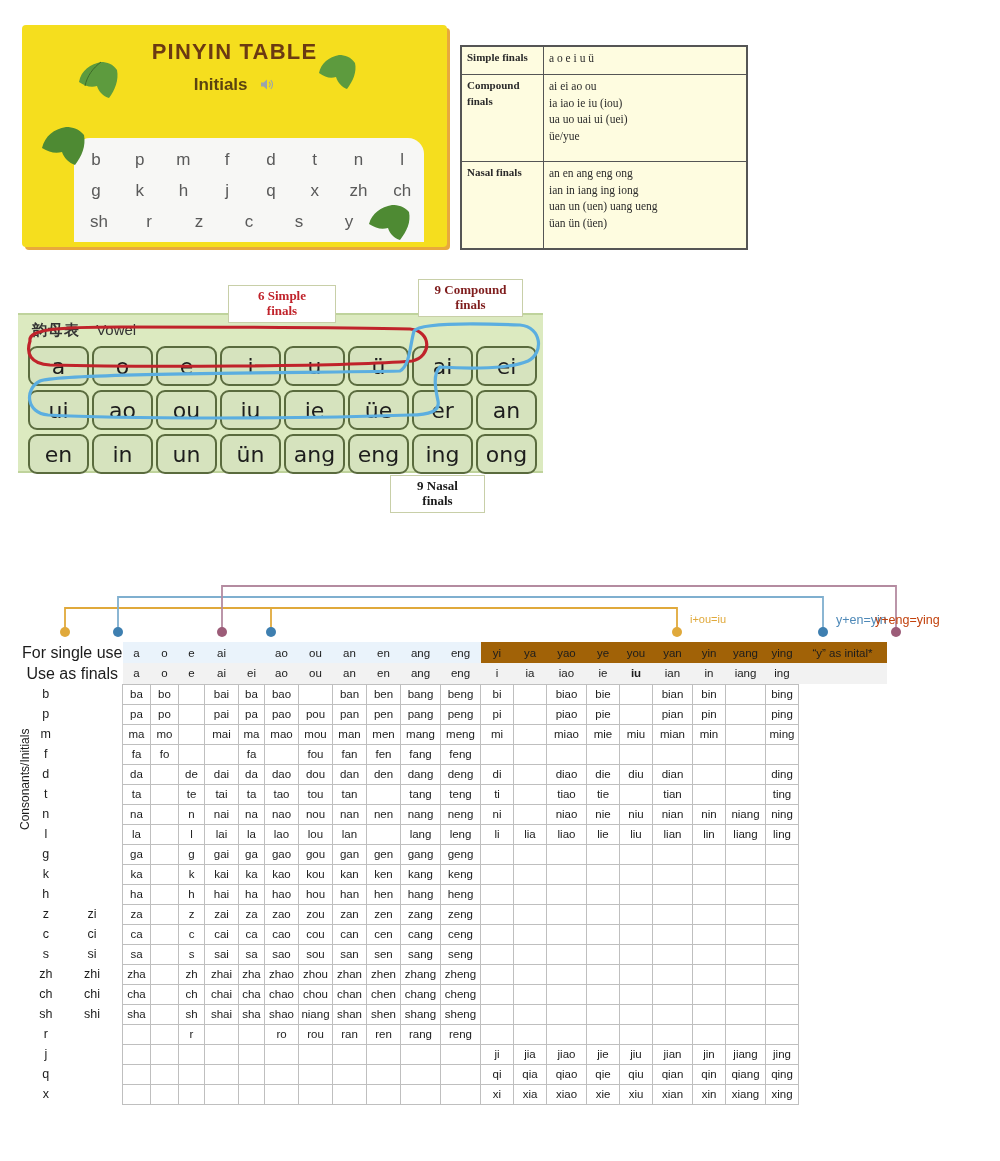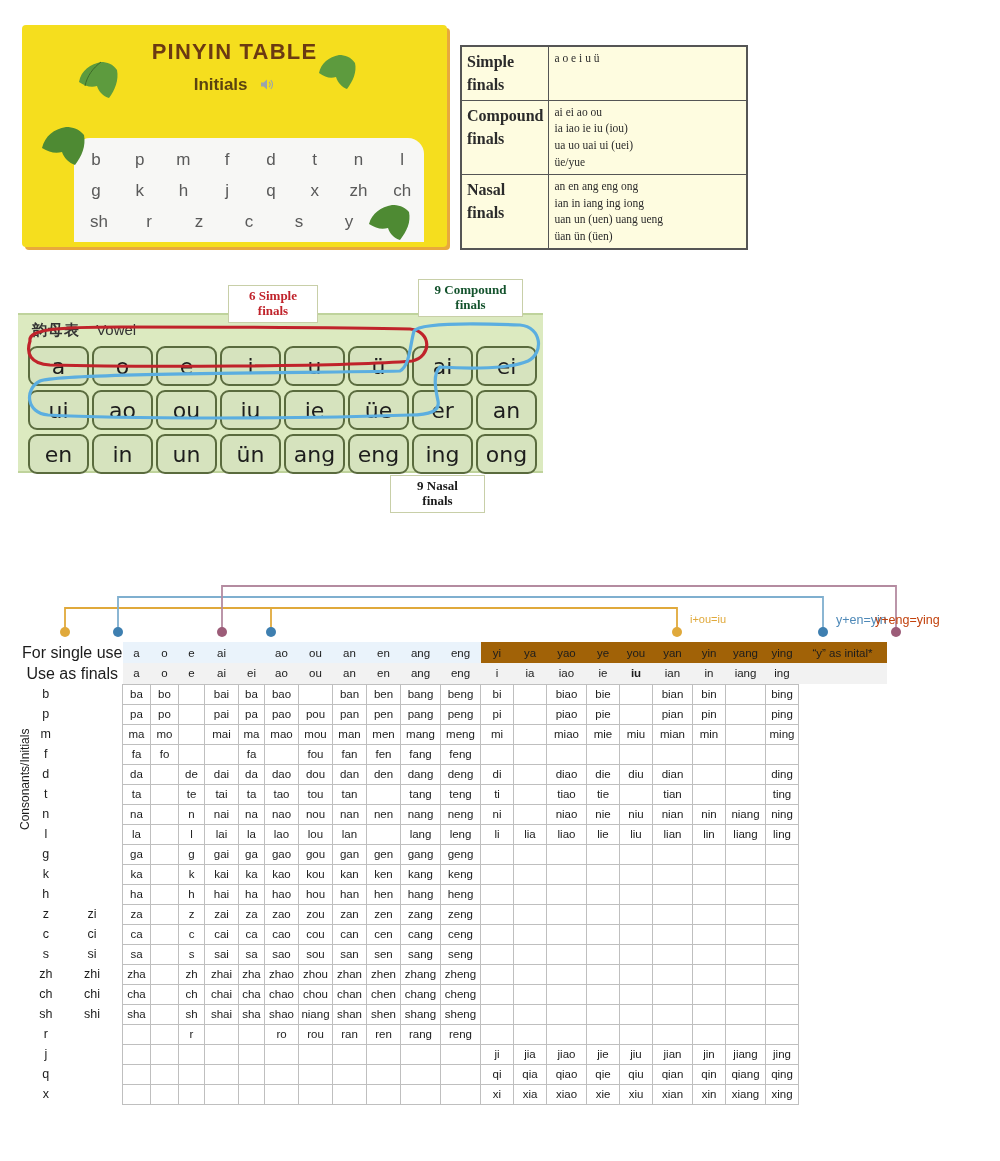--- a/index.html
+++ b/index.html
@@ -48,21 +48,21 @@
   
   #finals-ref {
     position:absolute; left:460px; top:45px; width:288px; height:205px;
     background:#FEFCE0;
     border:1px solid #555;
     font-family:"Liberation Serif", serif;
     font-size:11.5px; color:#2b2b2b;
   }
   #finals-ref table { width:100%; height:100%; border-collapse:collapse; }
   #finals-ref td { border:1px solid #555; vertical-align:top; padding:3px 5px; line-height:1.45; }
-  #finals-ref td.lbl { width:82px; font-weight:bold; font-size:16px; }
+  #finals-ref td.lbl { width:82px; font-weight:bold; font-size:11px; }
 
   
   #vowel-section { position:absolute; left:0; top:285px; width:1000px; height:230px; }
   #vowel-chart {
     position:absolute; left:18px; top:28px; width:525px; height:160px;
     background:#DCEAC0;
     border-top:2px solid #BFD39C;
     border-bottom:2px solid #BFD39C;
   }
   #vowel-title { position:absolute; left:14px; top:6px; font-size:15px; color:#333; }
@@ -76,22 +76,22 @@
     border-radius:9px;
     display:flex; align-items:center; justify-content:center;
     font-size:22px; color:#1d1d1d;
     font-family:"DejaVu Sans", sans-serif;
   }
   .callout {
     position:absolute; background:#FFFFFF; border:1px solid #C8CFA8;
     font-family:"Liberation Serif", serif; font-weight:bold;
     text-align:center; line-height:1.15; padding:3px 6px; font-size:13px;
   }
-  #callout-simple { left:228px; top:0px; color:#C0232B; width:90px; }
-  #callout-compound { left:418px; top:-6px; color:#14532d; width:105px; }
+  #callout-simple { left:228px; top:0px; color:#C0232B; width:108px; }
+  #callout-compound { left:418px; top:-6px; color:#7f1d1d; width:105px; }
   #callout-nasal { left:390px; top:190px; color:#1a1a1a; width:95px; }
   #vowel-overlay { position:absolute; left:0; top:0; width:560px; height:230px; }
 
   
   #main-section { position:absolute; left:0; top:580px; width:1000px; height:581px; }
 
   #connectors { position:absolute; left:0; top:0; width:1000px; height:75px; }
 
   #grid-wrap { position:absolute; left:22px; top:62px; width:956px; }
 

